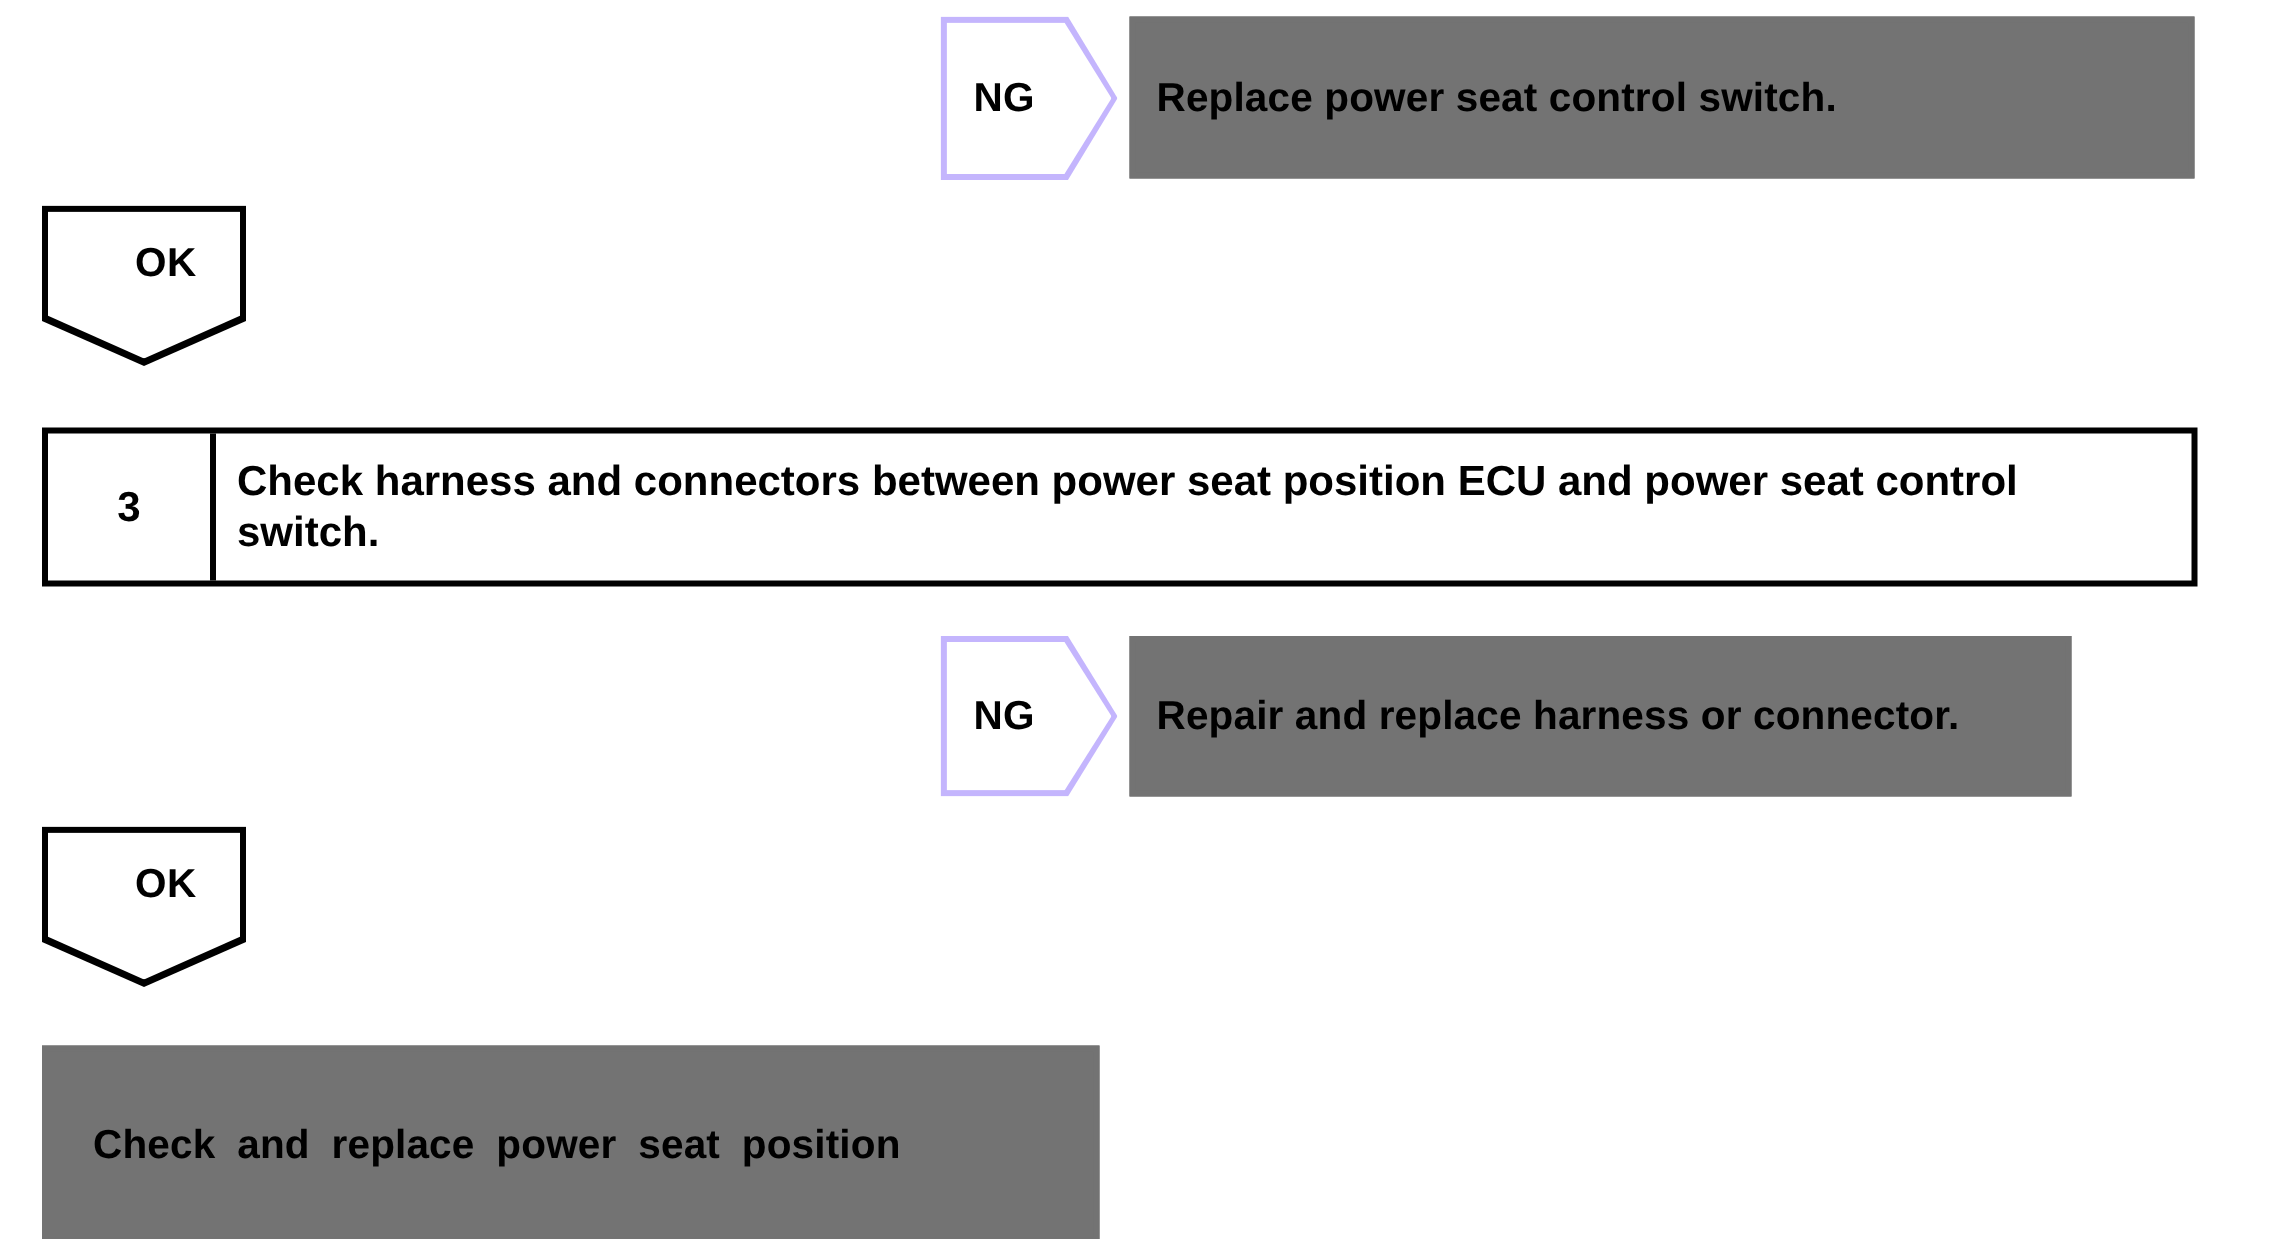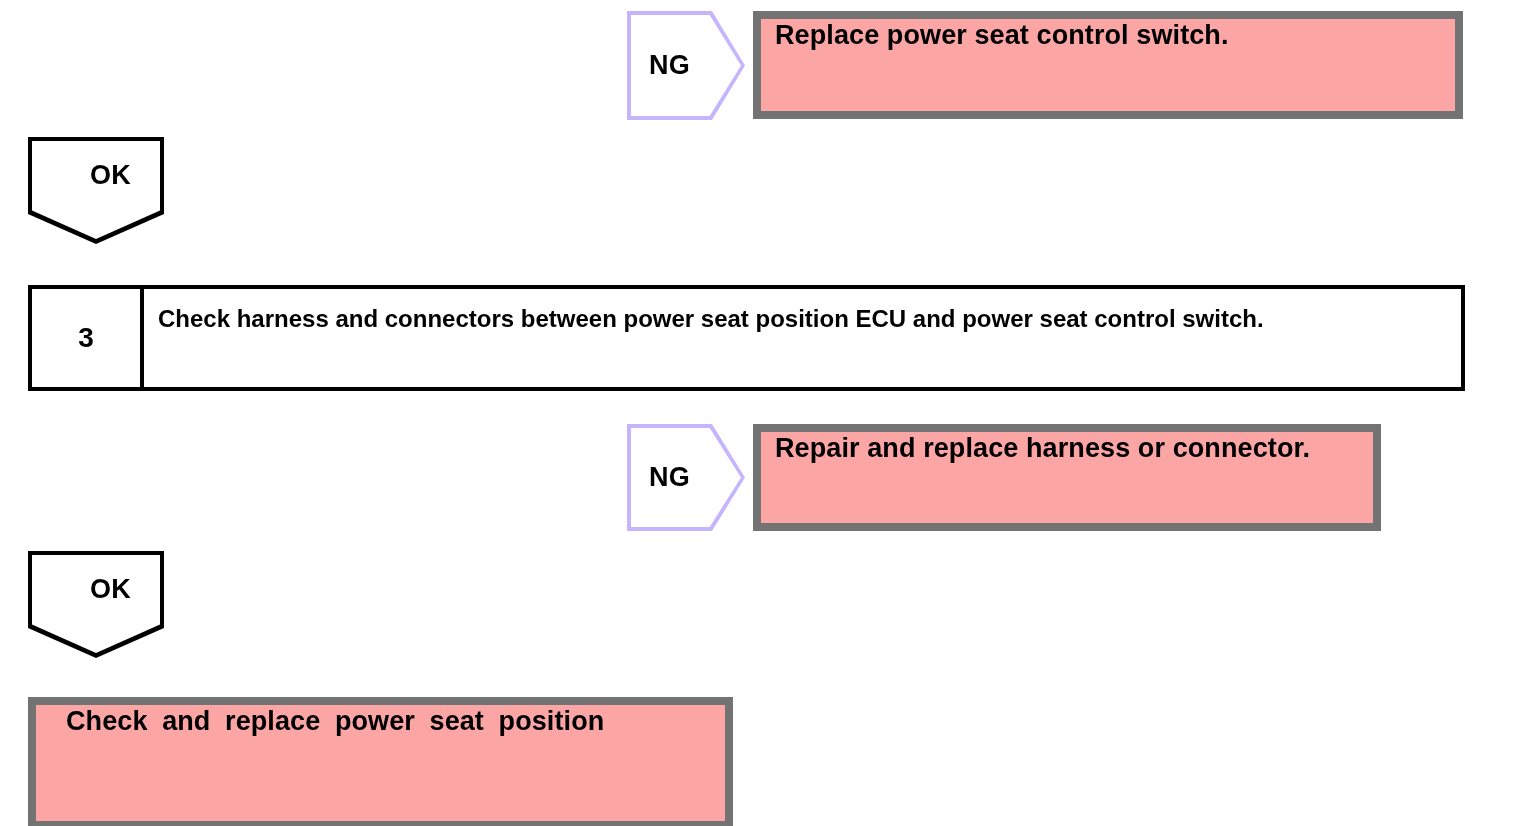--- a/index.html
+++ b/index.html
@@ -72,23 +72,24 @@
     padding-left: 62px;
     box-sizing: border-box;
     font-weight: bold;
     font-size: 27px;
     letter-spacing: 0.3px;
     color: #000000;
   }
 
   
   .rect-box {
-    border: 8px solid #737373;
-    background: #fca5a5;
+    border: 4px solid #737373;
+    background: #737373;
     display: flex;
+    align-items: center;
   }
   .rect-text {
     padding-left: 14px;
     padding-right: 10px;
     font-weight: bold;
     font-size: 27px;
     line-height: 1.22;
     letter-spacing: 0.1px;
     color: #000000;
   }
@@ -114,21 +115,21 @@
   .step-body {
     flex: 1 1 auto;
     display: flex;
     align-items: flex-start;
     padding-top: 15px;
   }
   .step-text {
     padding-left: 14px;
     padding-right: 32px;
     font-weight: bold;
-    font-size: 24px;
+    font-size: 28px;
     line-height: 1.21;
     letter-spacing: 0px;
     color: #000000;
   }
 
   
   .justified {
     text-align: justify;
     text-align-last: left;
     word-spacing: 7px;

